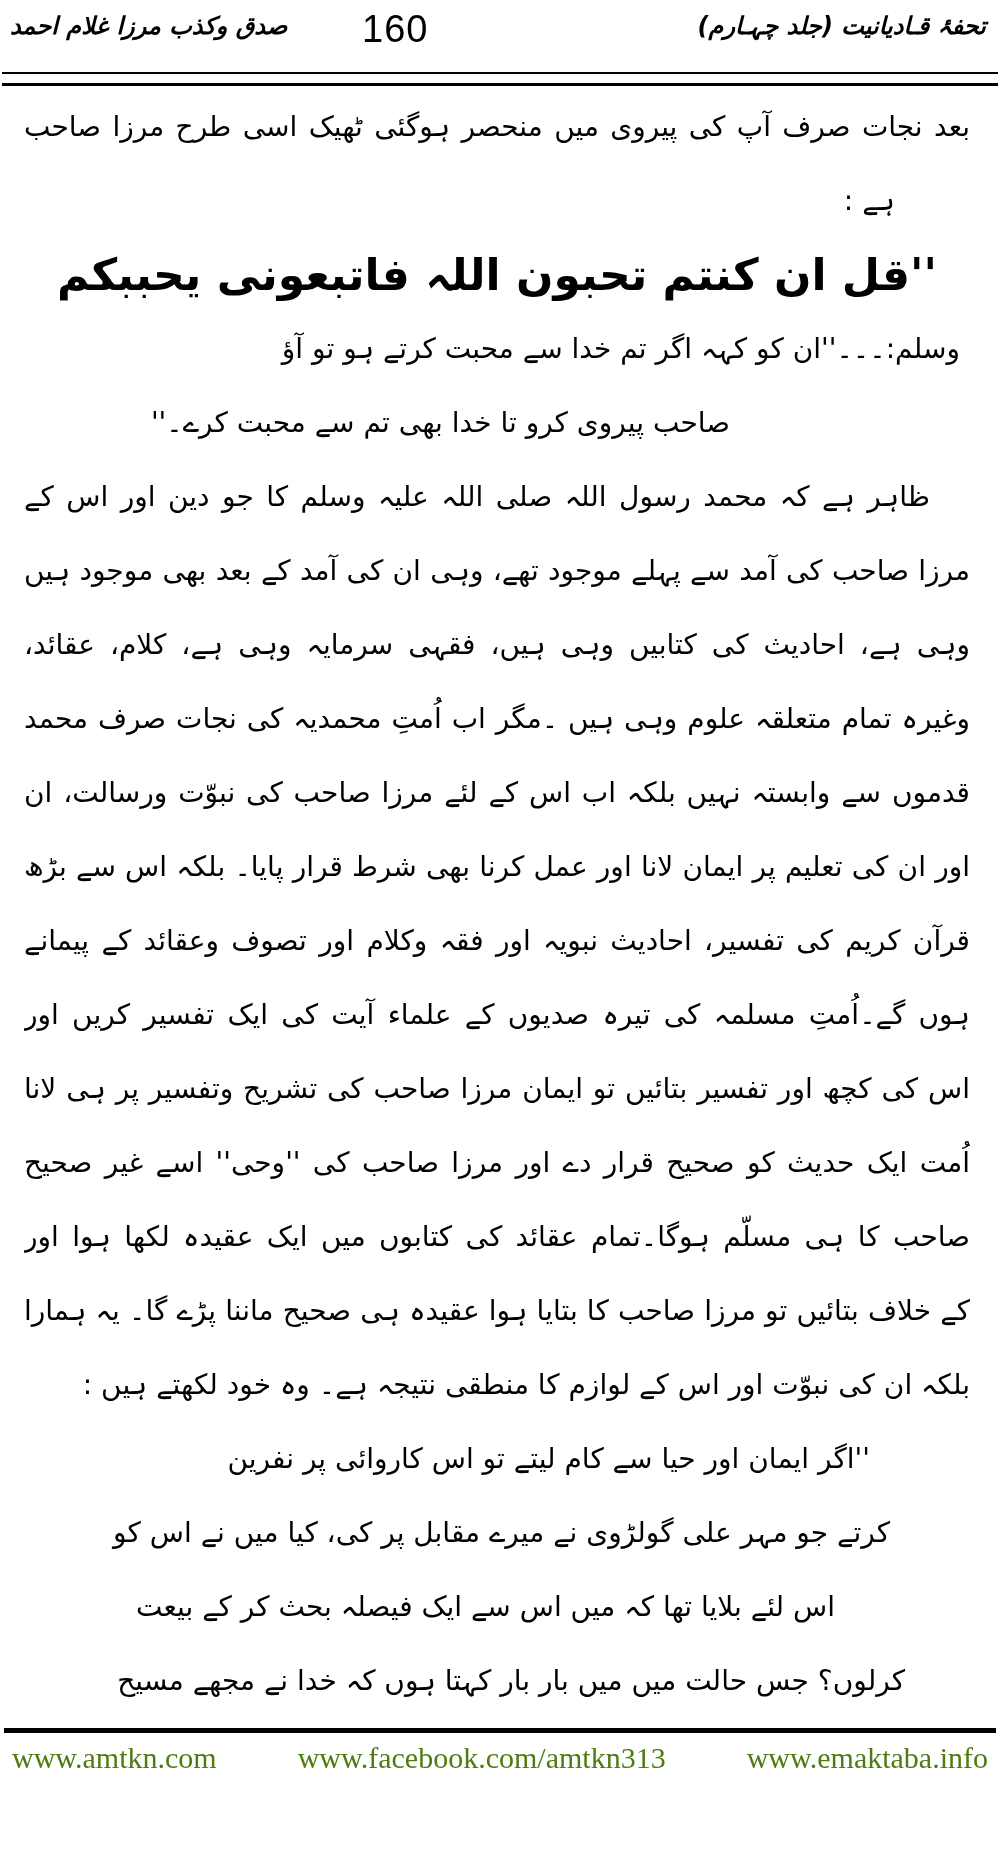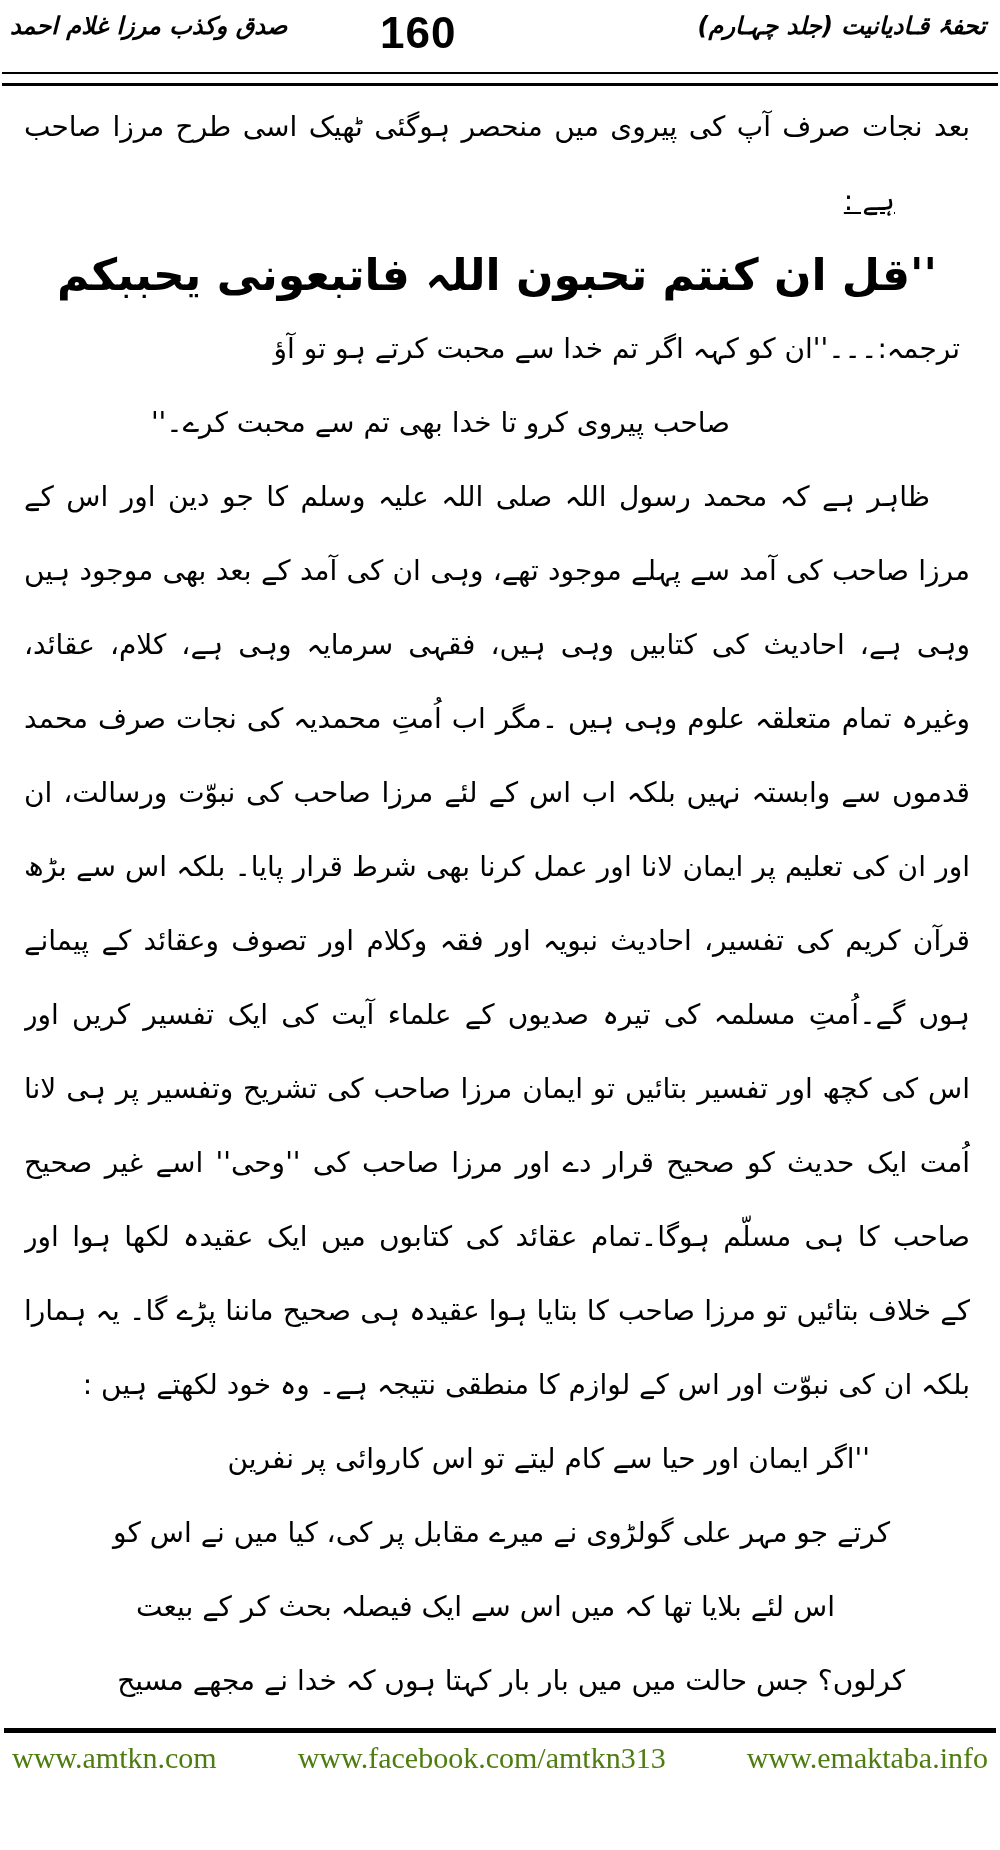--- a/index.html
+++ b/index.html
@@ -11,23 +11,23 @@
     color:#000;
     overflow:hidden;
     font-family:"DejaVu Sans",sans-serif;
   }
   
   header{position:relative;height:72px;}
   .ht{font-weight:700;font-size:24px;direction:rtl;white-space:nowrap;font-style:italic;}
   .ht.right{position:absolute;right:14px;top:12px;}
   .ht.left{position:absolute;left:10px;top:12px;}
   .pn{
-    position:absolute;left:380px;top:8px;
+    position:absolute;left:362px;top:8px;
     font-family:"Liberation Sans",sans-serif;
-    font-weight:700;font-size:44px;letter-spacing:1px;
+    font-weight:400;font-size:38px;letter-spacing:1px;
   }
   .double-rule{
     height:9px;margin:0 2px;
     border-top:2px solid #000;
     border-bottom:3px solid #000;
   }
   
   main{
     direction:rtl;
     padding:4px 30px 0 24px;
@@ -35,21 +35,21 @@
   }
   .line{
     height:74px;line-height:74px;
     overflow:hidden;
   }
   .j{text-align:justify;text-align-last:justify;text-justify:inter-word;}
   .r{text-align:right;}
   .pr10{padding-right:10px;}
   .pr40{padding-right:40px;}
   .pr65{padding-right:65px;}
-  .pr75{padding-right:75px;text-decoration:underline;}
+  .pr75{padding-right:75px;}
   .pr80{padding-right:80px;}
   .pr100{padding-right:100px;}
   .pr135{padding-right:135px;}
   .pr240{padding-right:240px;}
   .quote-arabic{
     text-align:center;
     font-weight:700;
     font-size:44px;
   }
   .ref{
@@ -82,21 +82,21 @@
 
   <div class="double-rule"></div>
 
   <main>
 
     <div class="line j">بعد نجات صرف آپ کی پیروی میں منحصر ہوگئی ٹھیک اسی طرح مرزا صاحب کی وحی کا اعلان</div>
     <div class="line r pr75">ہے :</div>
 
     <div class="line quote-arabic">''قل ان کنتم تحبون اللہ فاتبعونی یحببکم اللہ''</div>
 
-    <div class="line r pr10">ترجمہ:۔۔۔''ان کو کہہ اگر تم خدا سے محبت کرتے ہو تو آؤ</div>
+    <div class="line r pr10">وسلم:۔۔۔''ان کو کہہ اگر تم خدا سے محبت کرتے ہو تو آؤ</div>
     <div class="line r pr240">صاحب پیروی کرو تا خدا بھی تم سے محبت کرے۔''</div>
 
 
     <div class="line j pr40">ظاہر ہے کہ محمد رسول اللہ صلی اللہ علیہ وسلم کا جو دین اور اس کے اصول وفروع،</div>
     <div class="line j">مرزا صاحب کی آمد سے پہلے موجود تھے، وہی ان کی آمد کے بعد بھی موجود ہیں ۔قرآن کریم</div>
     <div class="line j">وہی ہے، احادیث کی کتابیں وہی ہیں، فقہی سرمایہ وہی ہے، کلام، عقائد، تصوف، اصول</div>
     <div class="line j">وغیرہ تمام متعلقہ علوم وہی ہیں ۔مگر اب اُمتِ محمدیہ کی نجات صرف محمد صلی اللہ علیہ وسلم کے</div>
     <div class="line j">قدموں سے وابستہ نہیں بلکہ اب اس کے لئے مرزا صاحب کی نبوّت ورسالت، ان کی وحی</div>
     <div class="line j">اور ان کی تعلیم پر ایمان لانا اور عمل کرنا بھی شرط قرار پایا۔ بلکہ اس سے بڑھ کر یہ کہ اب</div>
     <div class="line j">قرآن کریم کی تفسیر، احادیث نبویہ اور فقہ وکلام اور تصوف وعقائد کے پیمانے بھی بدلنے</div>

